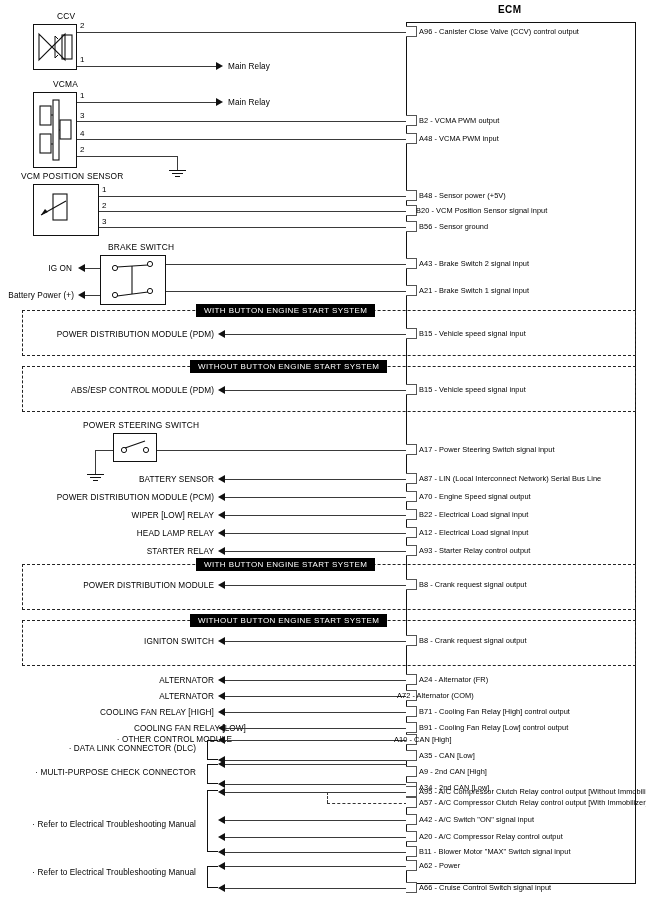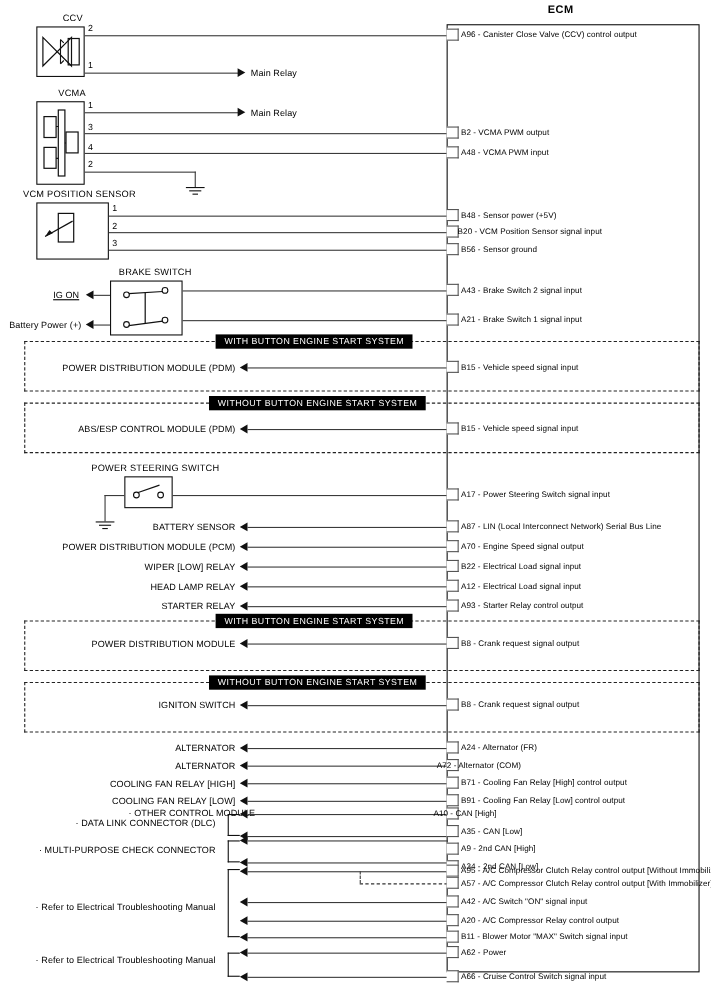--- a/index.html
+++ b/index.html
@@ -127,21 +127,21 @@
     <line x1="17" y1="12" x2="48" y2="10" stroke="#111" stroke-width="1.1"></line>
     <circle cx="15" cy="40" r="2.6" fill="#fff" stroke="#111" stroke-width="1"></circle>
     <circle cx="50" cy="36" r="2.6" fill="#fff" stroke="#111" stroke-width="1"></circle>
     <line x1="17" y1="41" x2="48" y2="37" stroke="#111" stroke-width="1.1"></line>
     <line x1="32" y1="11" x2="32" y2="39" stroke="#111" stroke-width="1.1"></line>
   </svg>
   <div class="hline" style="left:166px;top:264px;width:241px;"></div>
   <div class="hline" style="left:166px;top:291px;width:241px;"></div>
   <div class="hline" style="left:85px;top:268px;width:15px;"></div>
   <div class="arw-l" style="left:78px;top:264px;"></div>
-  <div class="lbl-r" style="left:0px;top:264px;width:72px;text-decoration:underline;">IG ON</div>
+  <div class="lbl-r" style="left:0px;top:264px;width:72px;">IG ON</div>
   <div class="hline" style="left:85px;top:295px;width:15px;"></div>
   <div class="arw-l" style="left:78px;top:291px;"></div>
   <div class="lbl-r" style="left:0px;top:291px;width:74px;">Battery Power (+)</div>
 
   <div class="dashframe" style="left:22px;top:310px;width:614px;height:46px;"></div>
   <div class="secbar" style="left:196px;top:304px;">WITH BUTTON ENGINE START SYSTEM</div>
   <div class="lbl-r" style="left:0px;top:330px;width:214px;">POWER DISTRIBUTION MODULE (PDM)</div>
   <div class="arw-l" style="left:218px;top:330px;"></div>
   <div class="hline" style="left:225px;top:334px;width:182px;"></div>
 
@@ -202,21 +202,21 @@
   <div class="hline" style="left:225px;top:680px;width:182px;"></div>
 
   <div class="lbl-r" style="left:0px;top:692px;width:214px;">ALTERNATOR</div>
   <div class="arw-l" style="left:218px;top:692px;"></div>
   <div class="hline" style="left:225px;top:696px;width:182px;"></div>
 
   <div class="lbl-r" style="left:0px;top:708px;width:214px;">COOLING FAN RELAY [HIGH]</div>
   <div class="arw-l" style="left:218px;top:708px;"></div>
   <div class="hline" style="left:225px;top:712px;width:182px;"></div>
 
-  <div class="lbl-r" style="left:0px;top:724px;width:214px;">COOLING FAN RELAY [LOW]</div>
+  <div class="lbl-r" style="left:0px;top:724px;width:214px;padding-left:32px;">COOLING FAN RELAY [LOW]</div>
   <div class="arw-l" style="left:218px;top:724px;"></div>
   <div class="hline" style="left:225px;top:728px;width:182px;"></div>
 
   <div class="lbl-r" style="left:0px;top:735px;width:196px;padding-left:36px;">· OTHER CONTROL MODULE</div>
   <div class="lbl-r" style="left:0px;top:744px;width:196px;">· DATA LINK CONNECTOR (DLC)</div>
   <div class="bracket" style="left:207px;top:740px;width:11px;height:20px;"></div>
   <div class="arw-l" style="left:218px;top:736px;"></div>
   <div class="hline" style="left:225px;top:740px;width:182px;"></div>
   <div class="arw-l" style="left:218px;top:756px;"></div>
   <div class="hline" style="left:225px;top:760px;width:182px;"></div>

